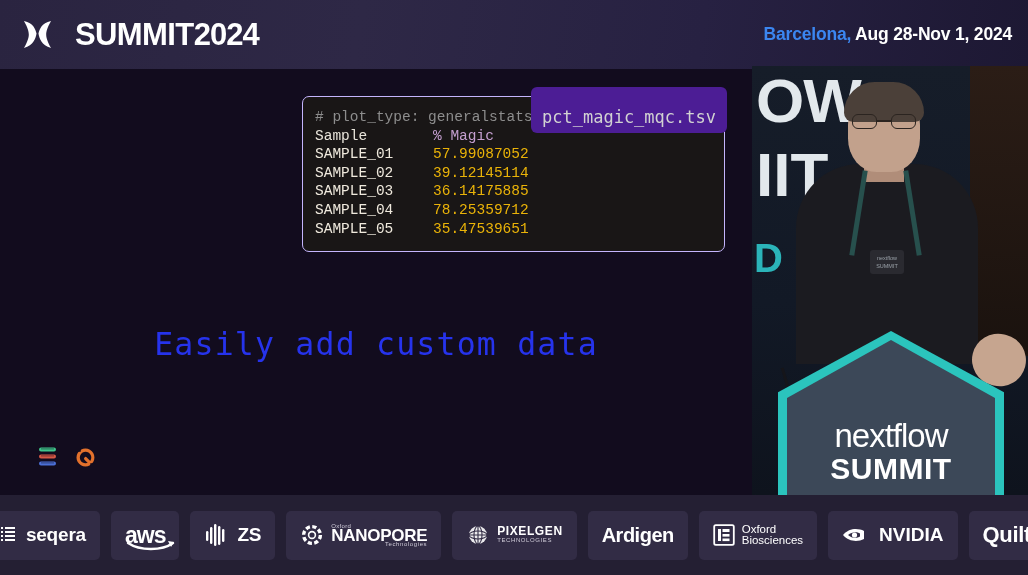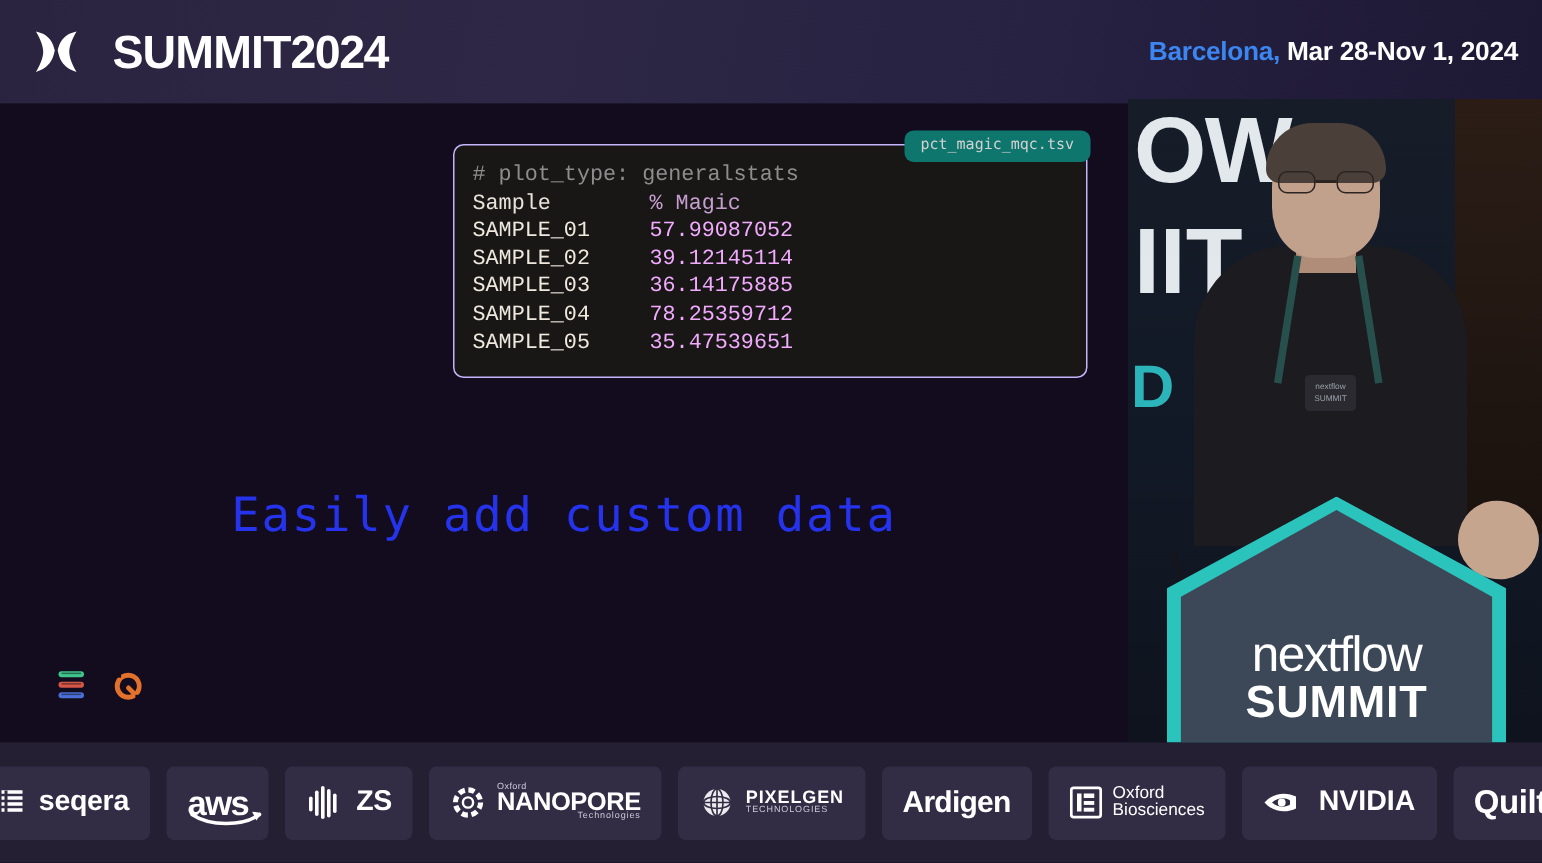--- a/index.html
+++ b/index.html
@@ -43,27 +43,27 @@
     background: #191616; border: 1px solid #c4b5fd; border-radius: 7px;
     padding: 11px 0 13px 12px;
     font-family: Liberation Mono, monospace;
     font-size: 14.5px; line-height: 18.6px; letter-spacing: 0px;
   }
   .code-line { white-space: pre; }
   .cmt { color: #8d8d8d; }
   .hdr-name { color: #e8e4da; }
   .hdr-val { color: #c59fd0; }
   .smp { color: #efe9dd; }
-  .num { color: #f0abfc; margin-top: 13px; }
+  .num { color: #eab308; margin-top: 13px; }
   .col2 { display: inline-block; width: 118px; }
   .file-badge {
     position: absolute; right: -2px; top: -9px;
-    background: #0f766e; color: #d2d2d2; border-radius: 6px;
+    background: #4c1d95; color: #d2d2d2; border-radius: 6px;
     font-family: "DejaVu Sans Mono", "Liberation Mono", monospace;
-    font-size: 10px; padding: 4px 11px 6px; white-space: nowrap;
+    font-size: 17px; padding: 20px 11px 6px; white-space: nowrap;
   }
 
   
   .headline {
     position: absolute; left: 0; top: 257px; width: 752px; text-align: center;
     font-family: "DejaVu Sans Mono", "Liberation Mono", monospace;
     font-size: 31.5px; color: #2633ec; letter-spacing: 1.2px; white-space: nowrap;
   }
 
   
@@ -203,21 +203,21 @@
   <div class="header">
     <div class="brand">
       <svg class="brand-mark" viewBox="0 0 32 30">
         <path d="M2 1 C12 3 14 10 15 14 C14 19 12 26 2 29 C6 22 7 18 7 15 C7 12 6 8 2 1 Z" fill="#ffffff"></path>
         <path d="M30 1 C20 3 18 10 17 14 C18 19 20 26 30 29 C26 22 25 18 25 15 C25 12 26 8 30 1 Z" fill="#ffffff"></path>
       </svg>
       <div class="brand-text"><span>SUMMIT</span><span class="yr">2024</span></div>
     </div>
     <div class="event-info">
       <span class="city">Barcelona,</span>
-      <span>Mar 28-Nov 1, 2024</span>
+      <span>Aug 28-Nov 1, 2024</span>
     </div>
   </div>
 
   <div class="slide">
 
     <div class="code-wrap">
       <div class="file-badge">pct_magic_mqc.tsv</div>
       <div class="code-block">
         <div class="code-line cmt"># plot_type: generalstats</div>
         <div class="code-line"><span class="hdr-name col2">Sample</span><span class="hdr-val">% Magic</span></div>

